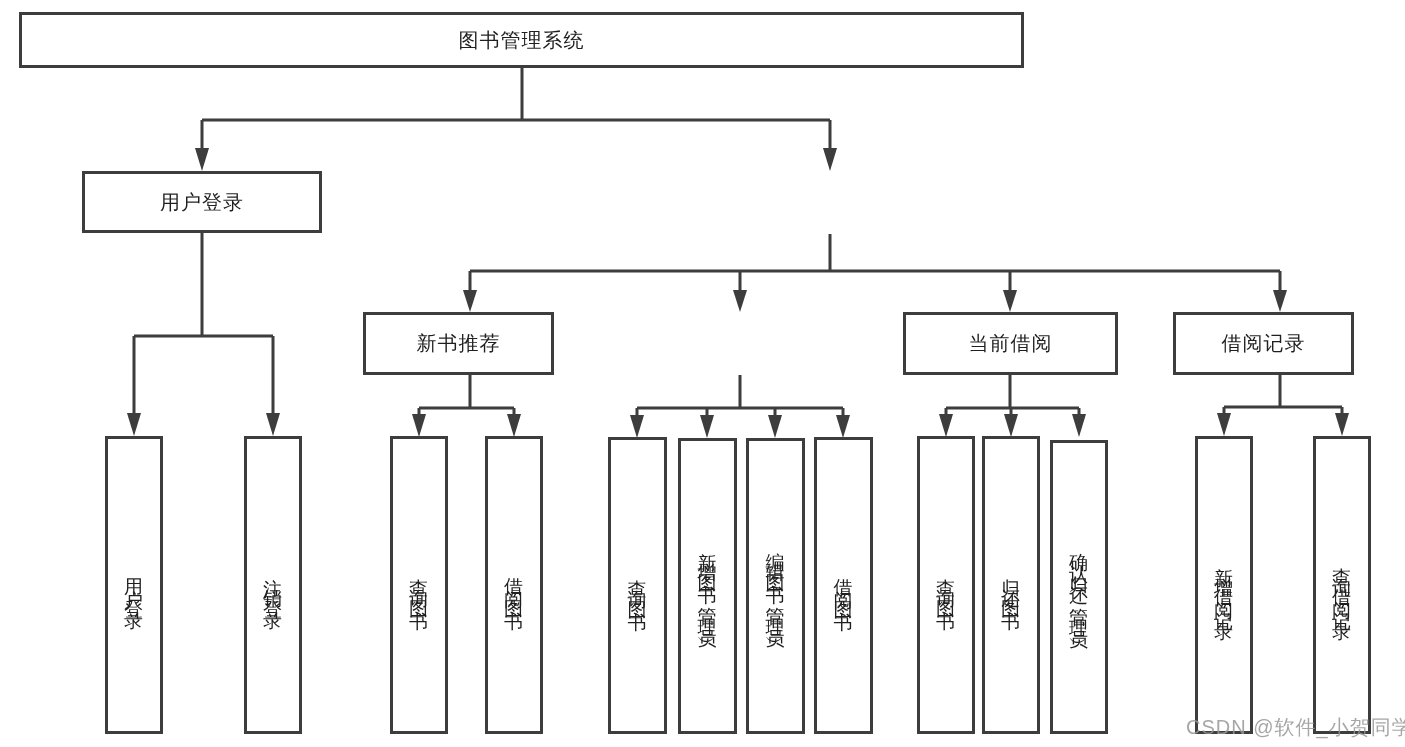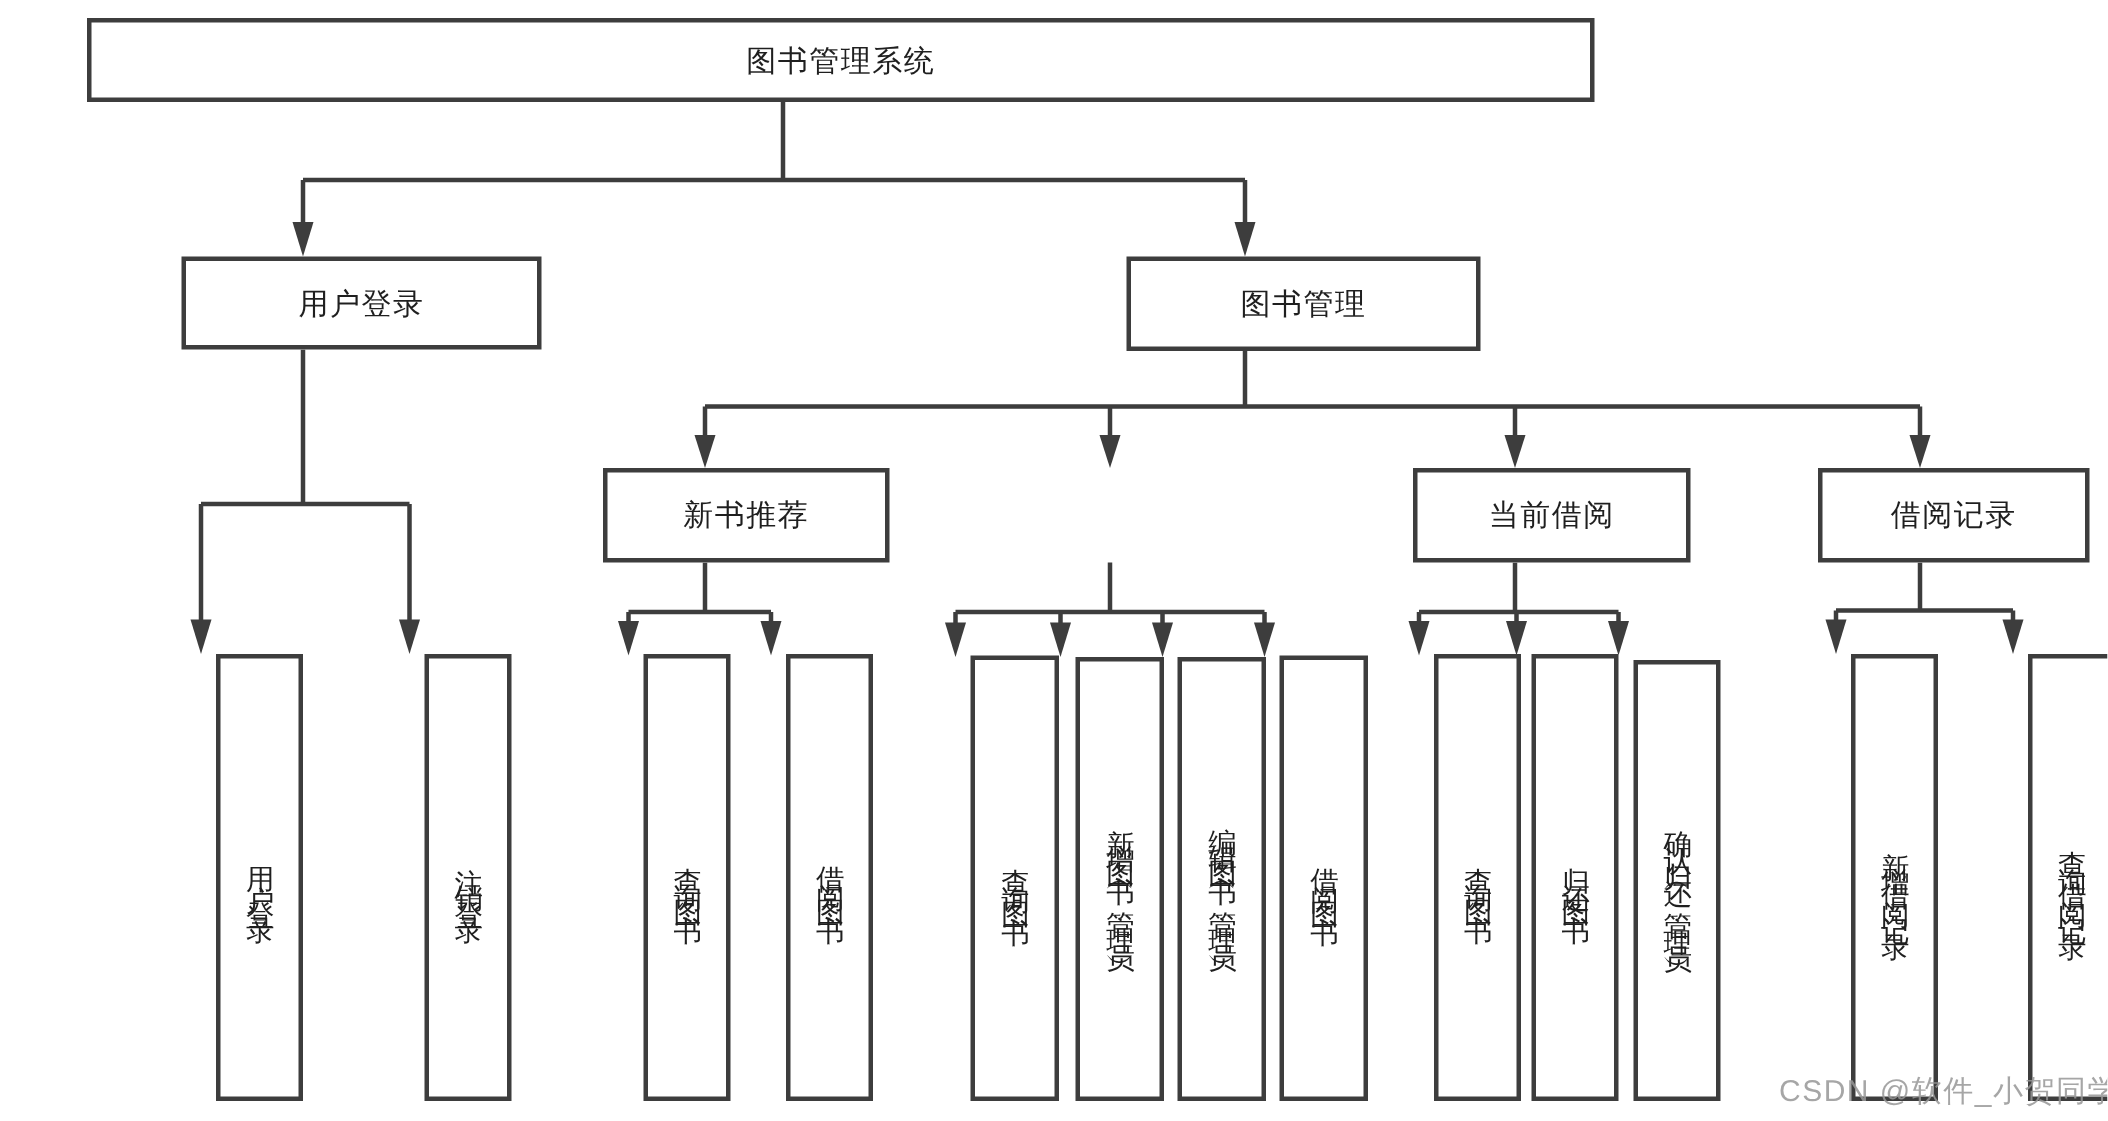--- a/index.html
+++ b/index.html
@@ -27,21 +27,20 @@
     position: absolute;
     box-sizing: border-box;
     background: #ffffff;
     border: 3px solid #3d3d3d;
     display: flex;
     align-items: center;
     justify-content: center;
     font-size: 20px;
     letter-spacing: 1px;
     white-space: nowrap;
-    margin-left: 39px;
   }
   .leaf {
     writing-mode: vertical-rl;
     text-orientation: mixed;
     font-size: 19px;
     letter-spacing: 11px;
     line-height: 1;
     white-space: normal;
   }
   .leaf span {
@@ -120,28 +119,25 @@
     </g>
   </svg>
 
   <div class="box" style="left:19px; top:12px; width:1005px; height:56px;">
     <span>图书管理系统</span>
   </div>
 
   <div class="box" style="left:82px; top:171px; width:240px; height:62px;">
     <span>用户登录</span>
   </div>
-  <div class="box" style="left:712px; top:171px; width:236px; height:63px;">
-    <span>图书管理</span>
-  </div>
 
   <div class="box" style="left:363px; top:312px; width:191px; height:63px;">
     <span>新书推荐</span>
   </div>
-  <div class="box" style="left:903px; top:312px; width:185px; height:63px;">
+  <div class="box" style="left:903px; top:312px; width:215px; height:63px;">
     <span>当前借阅</span>
   </div>
   <div class="box" style="left:1173px; top:312px; width:181px; height:63px;">
     <span>借阅记录</span>
   </div>
 
   <div class="box leaf" style="left:105px; top:436px; width:58px; height:298px;">
     <span>用户登录</span>
   </div>
   <div class="box leaf" style="left:244px; top:436px; width:58px; height:298px;">

